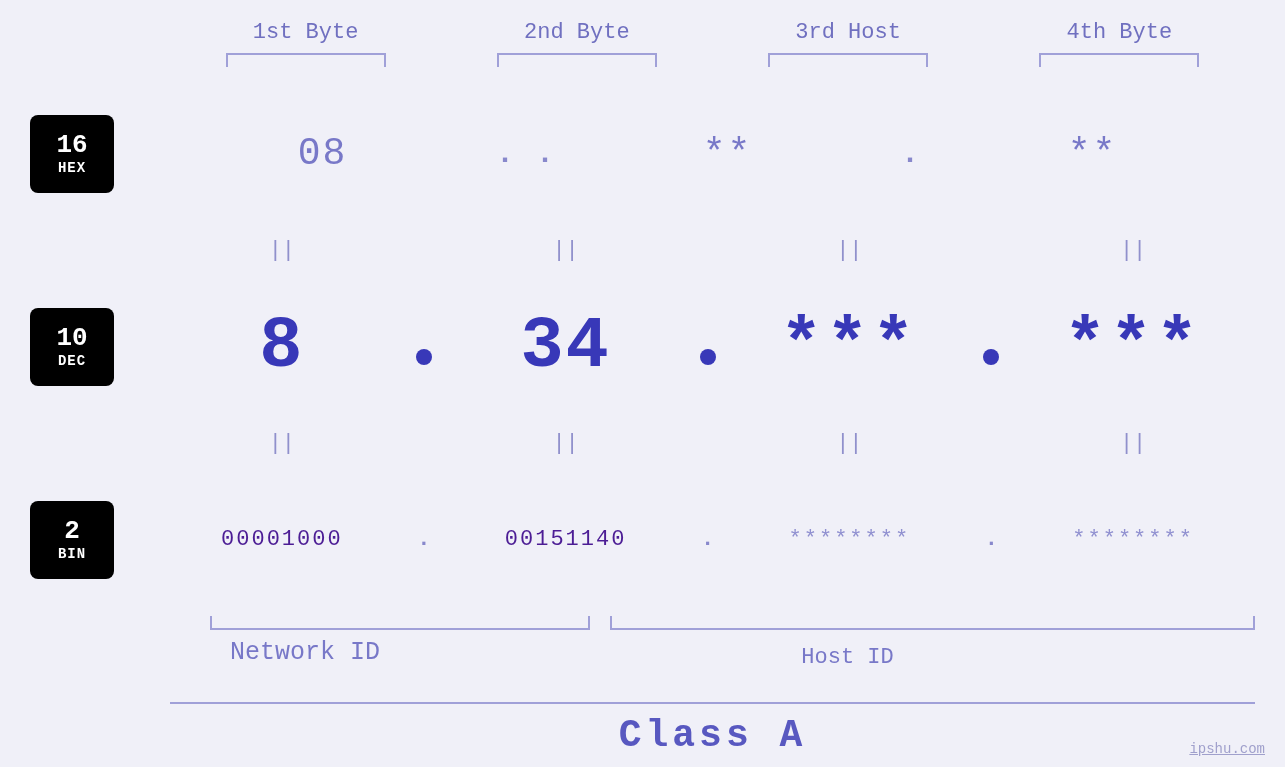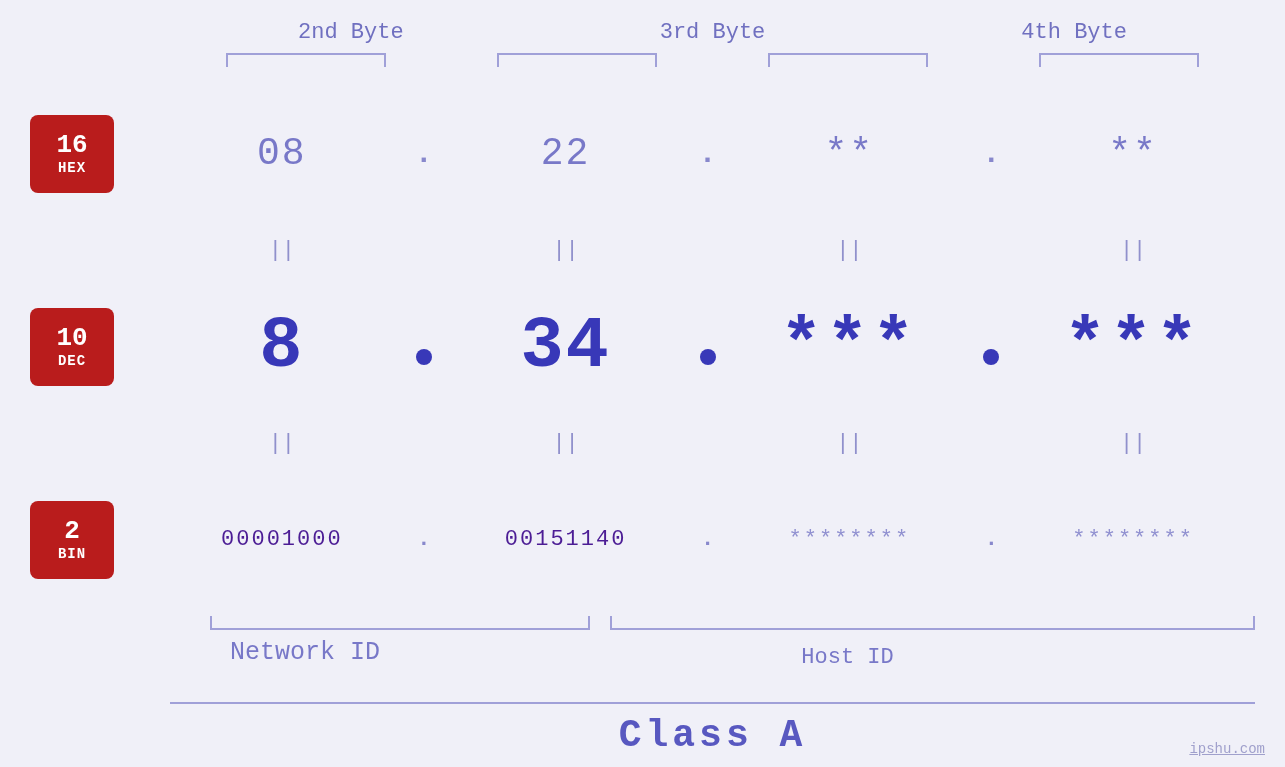--- a/index.html
+++ b/index.html
@@ -54,21 +54,21 @@
     .bracket {
       width: 160px;
       height: 14px;
       border: 2px solid #a0a0d8;
       border-bottom: none;
     }
 
     .base-badge {
       width: 84px;
       height: 78px;
-      background-color: #b91c1c;
+      background-color: #000000;
       border-radius: 8px;
       display: flex;
       flex-direction: column;
       align-items: center;
       justify-content: center;
       color: white;
       margin-top: 10px;
       margin-bottom: 10px;
     }
 
@@ -285,22 +285,23 @@
     .eq-connector-row .eq-cells .eq-sep {
       width: 40px;
     }
   </style>
 </head>
 <body>
 
 <div class="main-container">
 
   <div class="byte-headers">
+    <div class="byte-header">1st Byte</div>
     <div class="byte-header">2nd Byte</div>
-    <div class="byte-header">3rd Byte</div>
+    <div class="byte-header">3rd Host</div>
     <div class="byte-header">4th Byte</div>
   </div>
 
   <div class="brackets-row">
     <div class="bracket-cell">
       <div class="bracket"></div>
     </div>
     <div class="bracket-cell">
       <div class="bracket"></div>
     </div>
@@ -321,23 +322,20 @@
           <span class="base-label">HEX</span>
         </div>
       </div>
       <div class="data-cells">
         <div class="cell">
           <span class="hex-value">08</span>
         </div>
         <div class="sep">
           <span class="hex-dot">.</span>
         </div>
-        <div class="cell">
-          <span class="hex-value">22</span>
-        </div>
         <div class="sep">
           <span class="hex-dot">.</span>
         </div>
         <div class="cell">
           <span class="hex-value">**</span>
         </div>
         <div class="sep">
           <span class="hex-dot">.</span>
         </div>
         <div class="cell">

